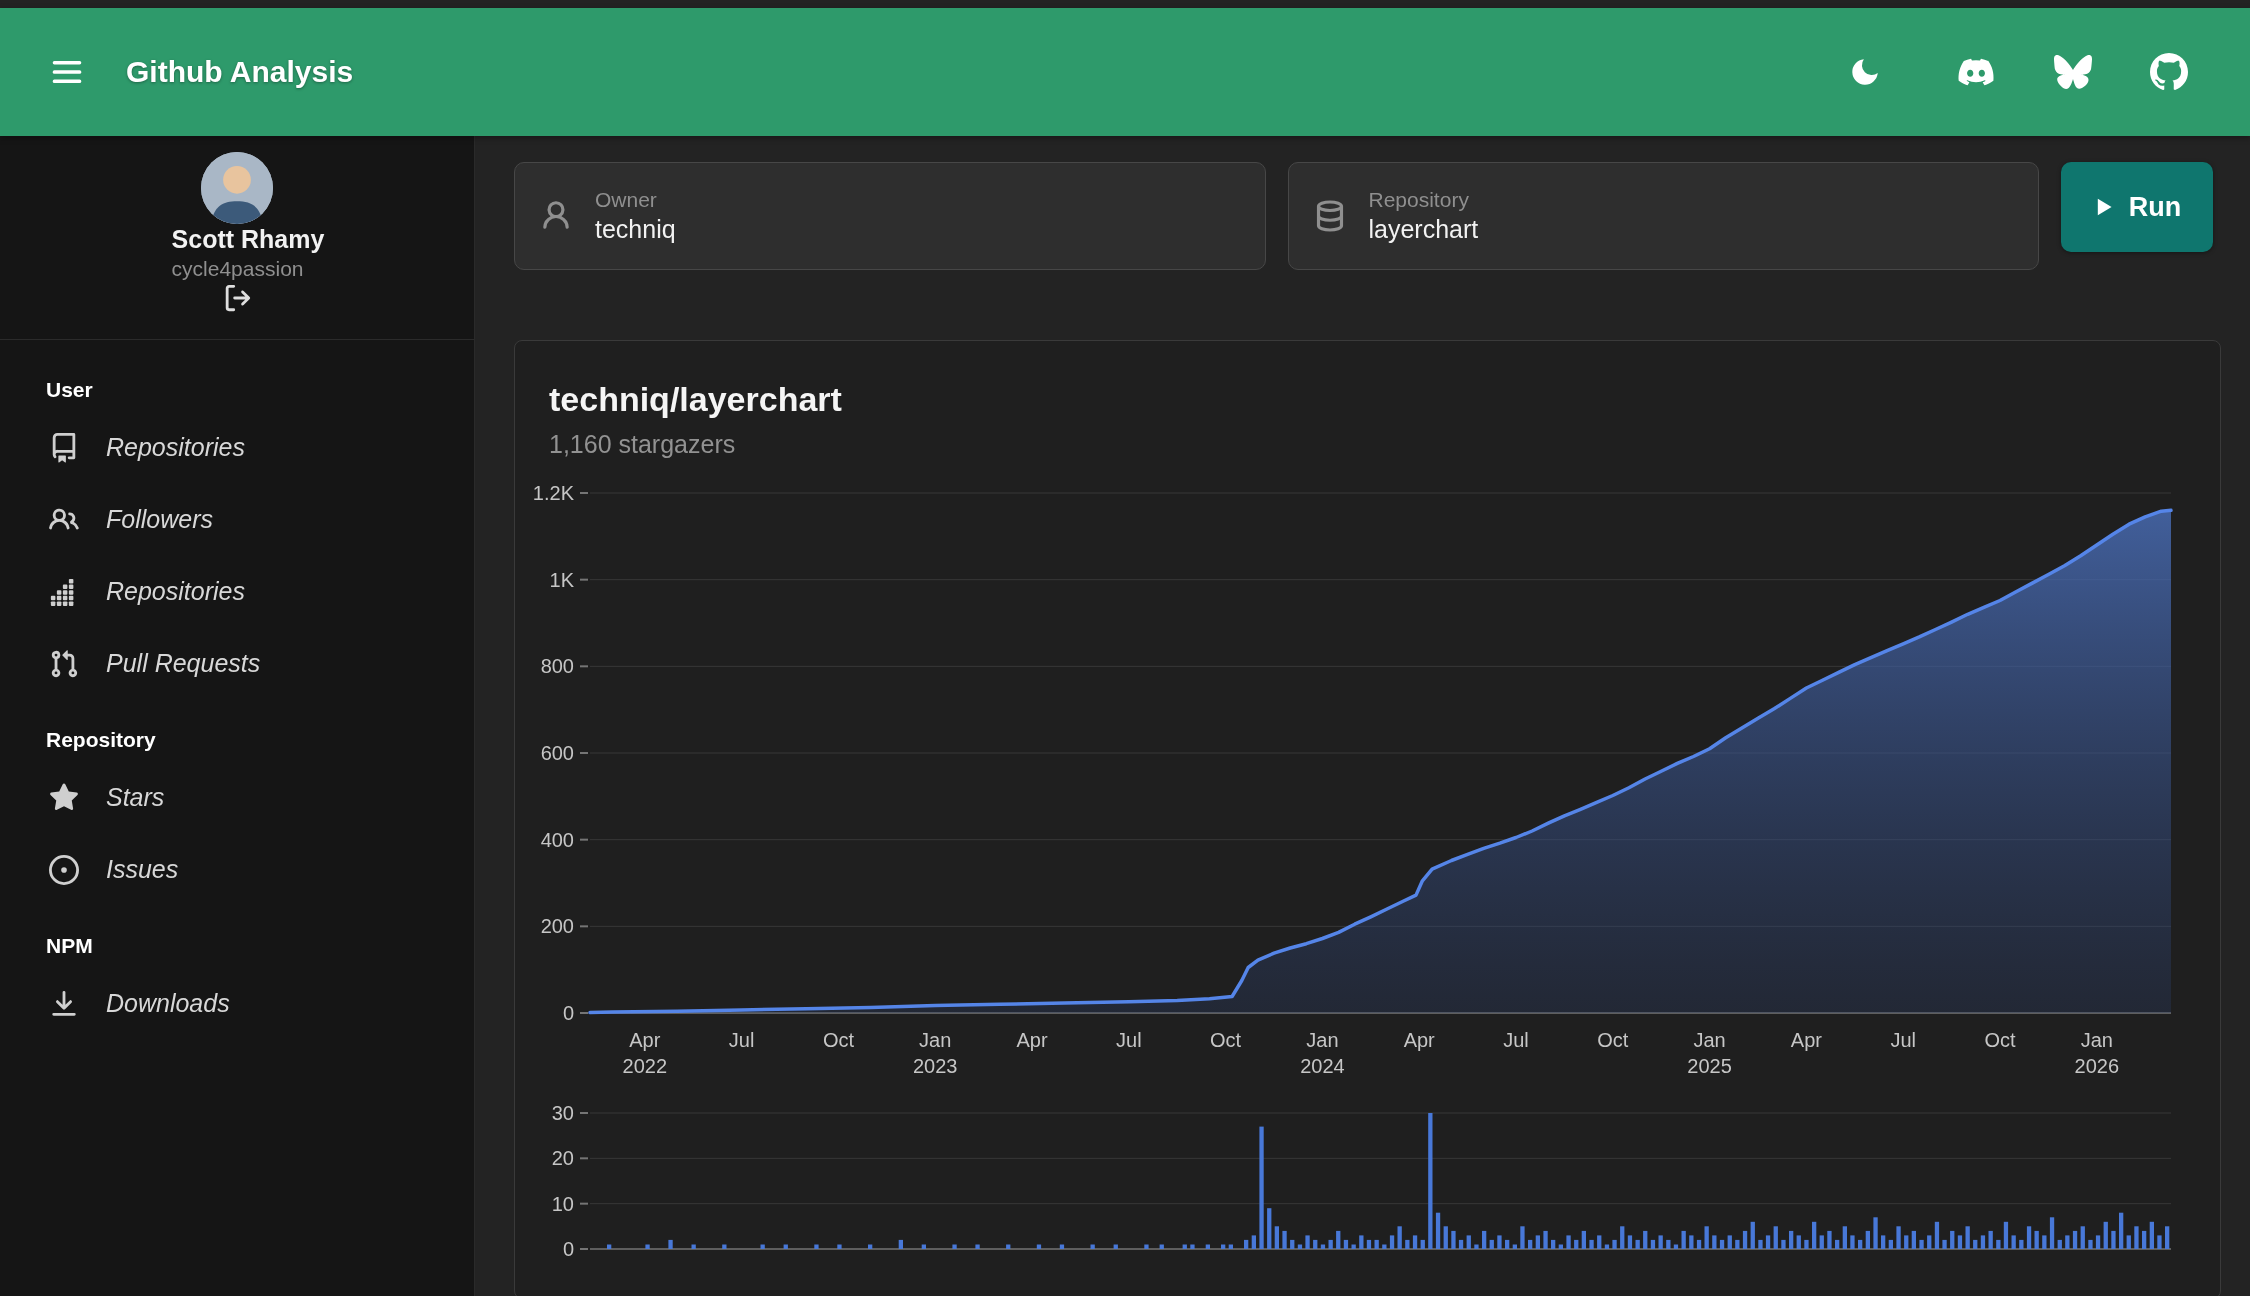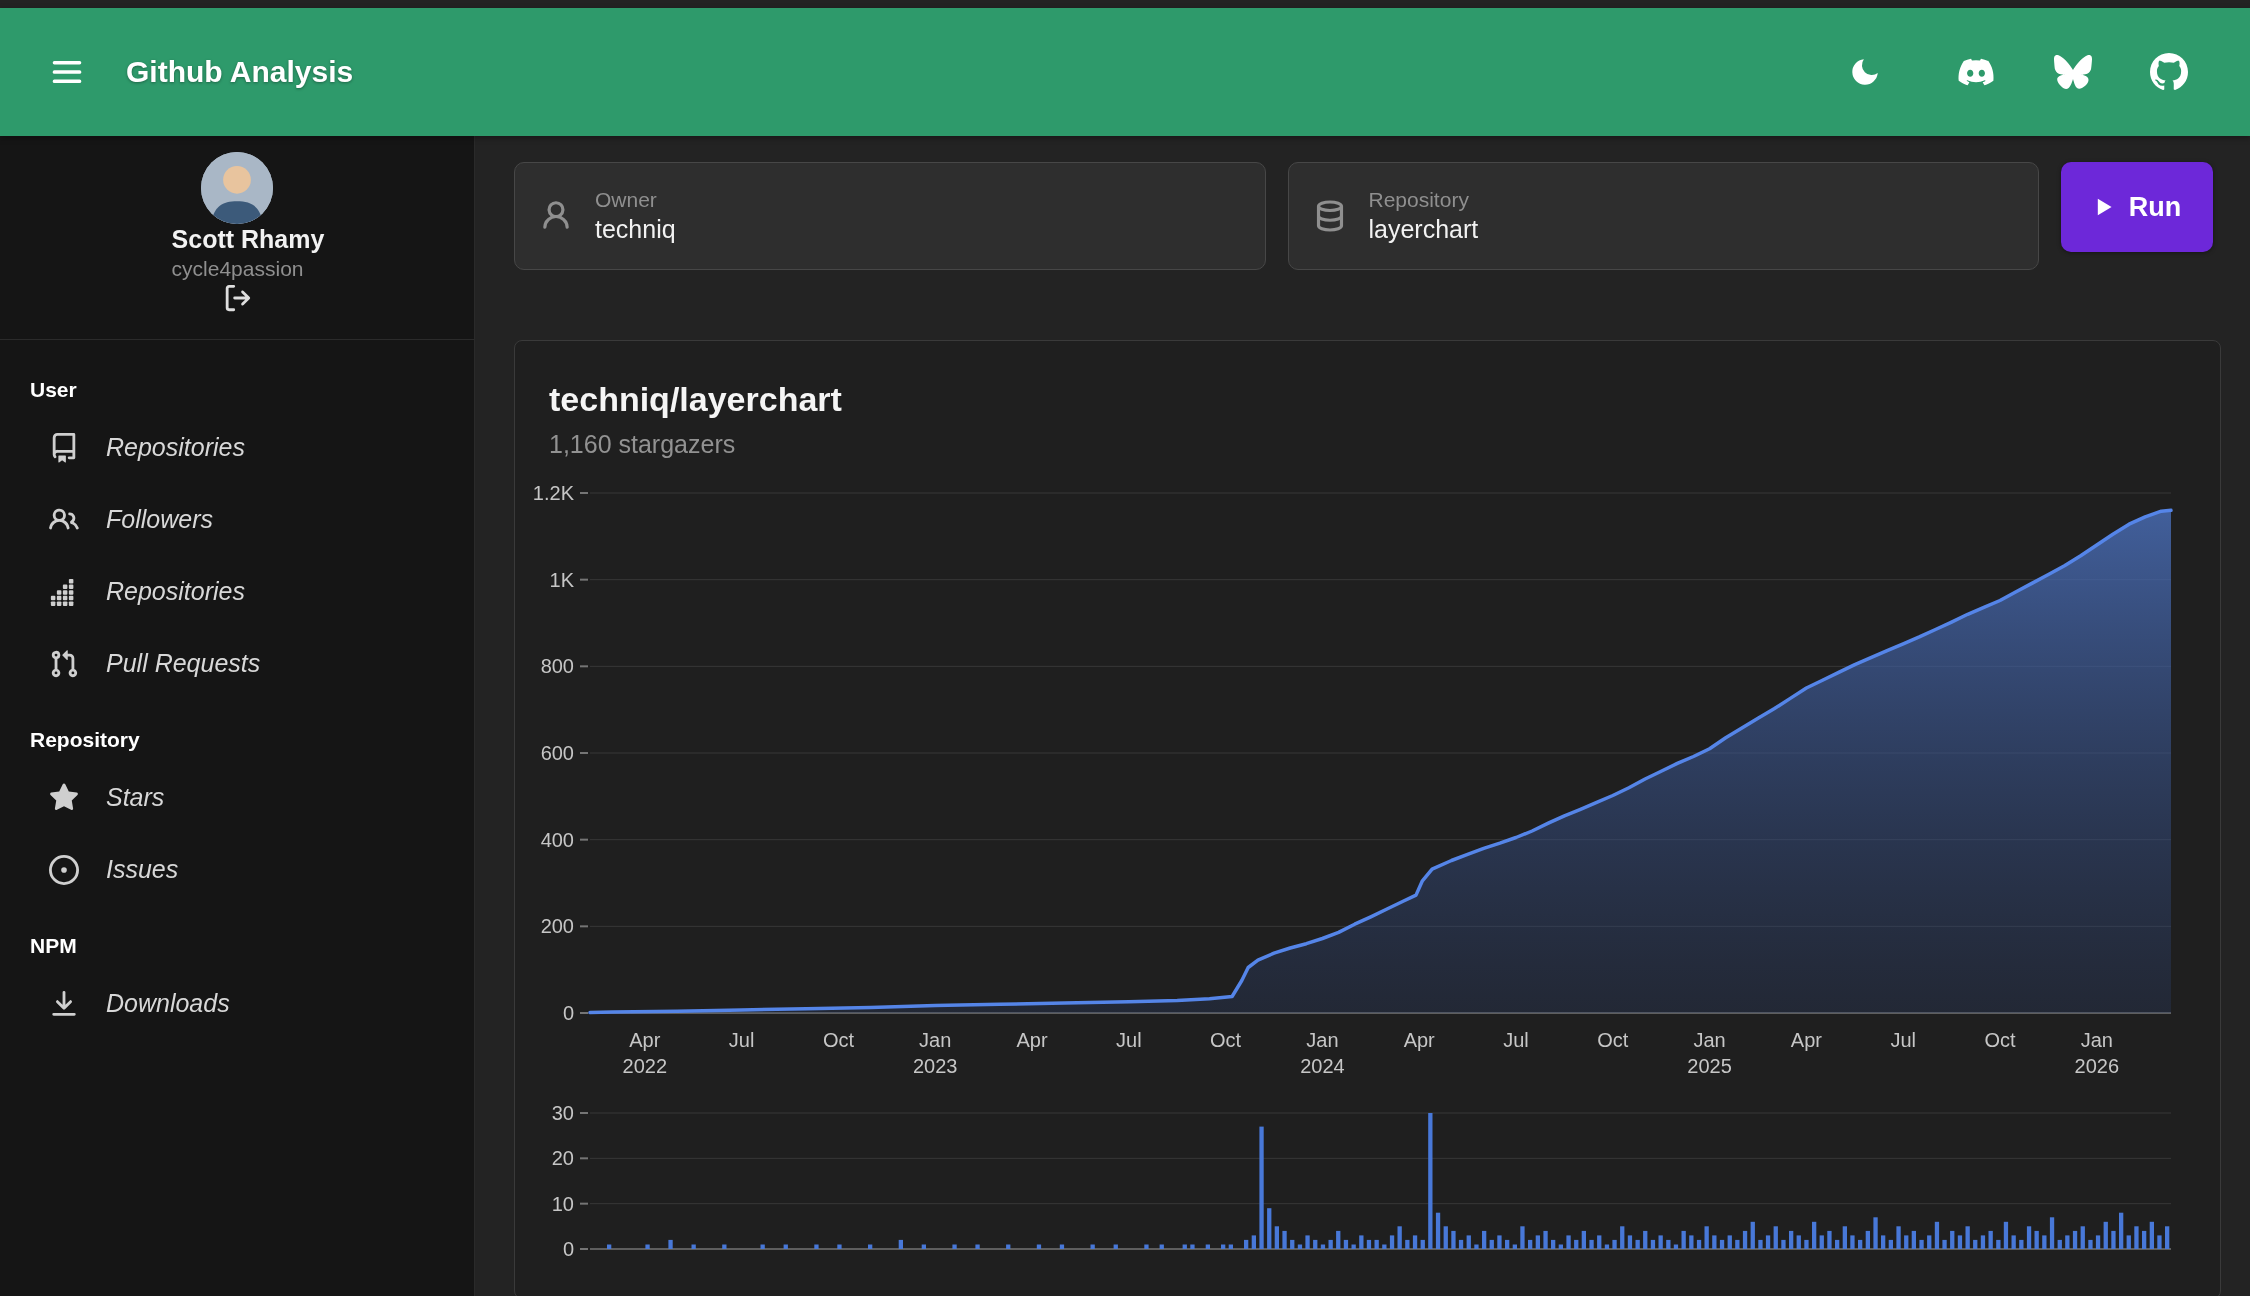--- a/index.html
+++ b/index.html
@@ -18,35 +18,35 @@
 
   
   .sidebar{position:absolute;top:128px;left:0;width:475px;bottom:0;background:#151515;border-right:1px solid #2a2a2a;}
   .profile{display:flex;align-items:center;padding:24px 30px 26px 30px;border-bottom:1px solid #2b2b2b;flex-direction:column;}
   .avatar{width:72px;height:72px;border-radius:50%;overflow:hidden;flex:0 0 auto;background:#a8b6c4;}
   .profile-text{margin-left:22px;flex:1 1 auto;min-width:0;}
   .profile-name{color:#f2f2f2;font-size:25px;font-weight:600;line-height:1.25;}
   .profile-user{color:#8f8f8f;font-size:21px;line-height:1.3;}
   .signout{color:#dedede;}
   .nav{padding:10px 0 0 0;}
-  .nav-section-label{color:#ffffff;font-size:21px;font-weight:700;padding:28px 30px 10px 30px;}
+  .nav-section-label{color:#ffffff;font-size:21px;font-weight:700;padding:28px 30px 10px 46px;}
   .nav-item{display:flex;align-items:center;height:72px;padding:0 30px 0 48px;color:#d8d8d8;cursor:pointer;font-style:italic;}
   .nav-item .nav-icon{width:32px;display:flex;justify-content:center;color:#cfcfcf;flex:0 0 auto;}
   .nav-item .nav-label{margin-left:26px;font-size:25px;}
 
   
   .main{position:absolute;top:128px;left:475px;right:0;bottom:0;background:#232323;padding:34px 37px 0 39px;}
   .toolbar{display:flex;column-gap:22px;align-items:stretch;}
   .field{flex:1 1 0;height:108px;background:#2e2e2e;border:1px solid #474747;border-radius:10px;
     display:flex;align-items:center;padding:0 24px;cursor:text;}
   .field-icon{color:#8f8f8f;flex:0 0 auto;}
   .field-text{margin-left:22px;display:flex;flex-direction:column;justify-content:center;}
   .field-label{color:#8f8f8f;font-size:21px;line-height:1.2;}
   .field-value{color:#f2f2f2;font-size:25px;line-height:1.25;margin-top:2px;}
-  .run-btn{flex:0 0 152px;height:90px;background:#6d28d9;border:none;border-radius:10px;color:#fff;
+  .run-btn{flex:0 0 152px;height:90px;background:#0f766e;border:none;border-radius:10px;color:#fff;
     font-size:27px;font-weight:600;display:flex;align-items:center;justify-content:center;column-gap:14px;
     cursor:pointer;box-shadow:0 1px 4px rgba(0,0,0,.4);font-family:inherit;}
 
   
   .card{margin-top:70px;width:1707px;height:959px;background:#1f1f1f;border:1px solid #3a3a3a;
     border-radius:8px;overflow:hidden;}
   .card-head{padding:38px 46px 0 34px;}
   .card-title{color:#f5f5f5;font-size:34px;font-weight:700;line-height:1.2;}
   .card-subtitle{color:#929292;font-size:25px;margin-top:10px;}
   .charts{margin-top:20px;}

